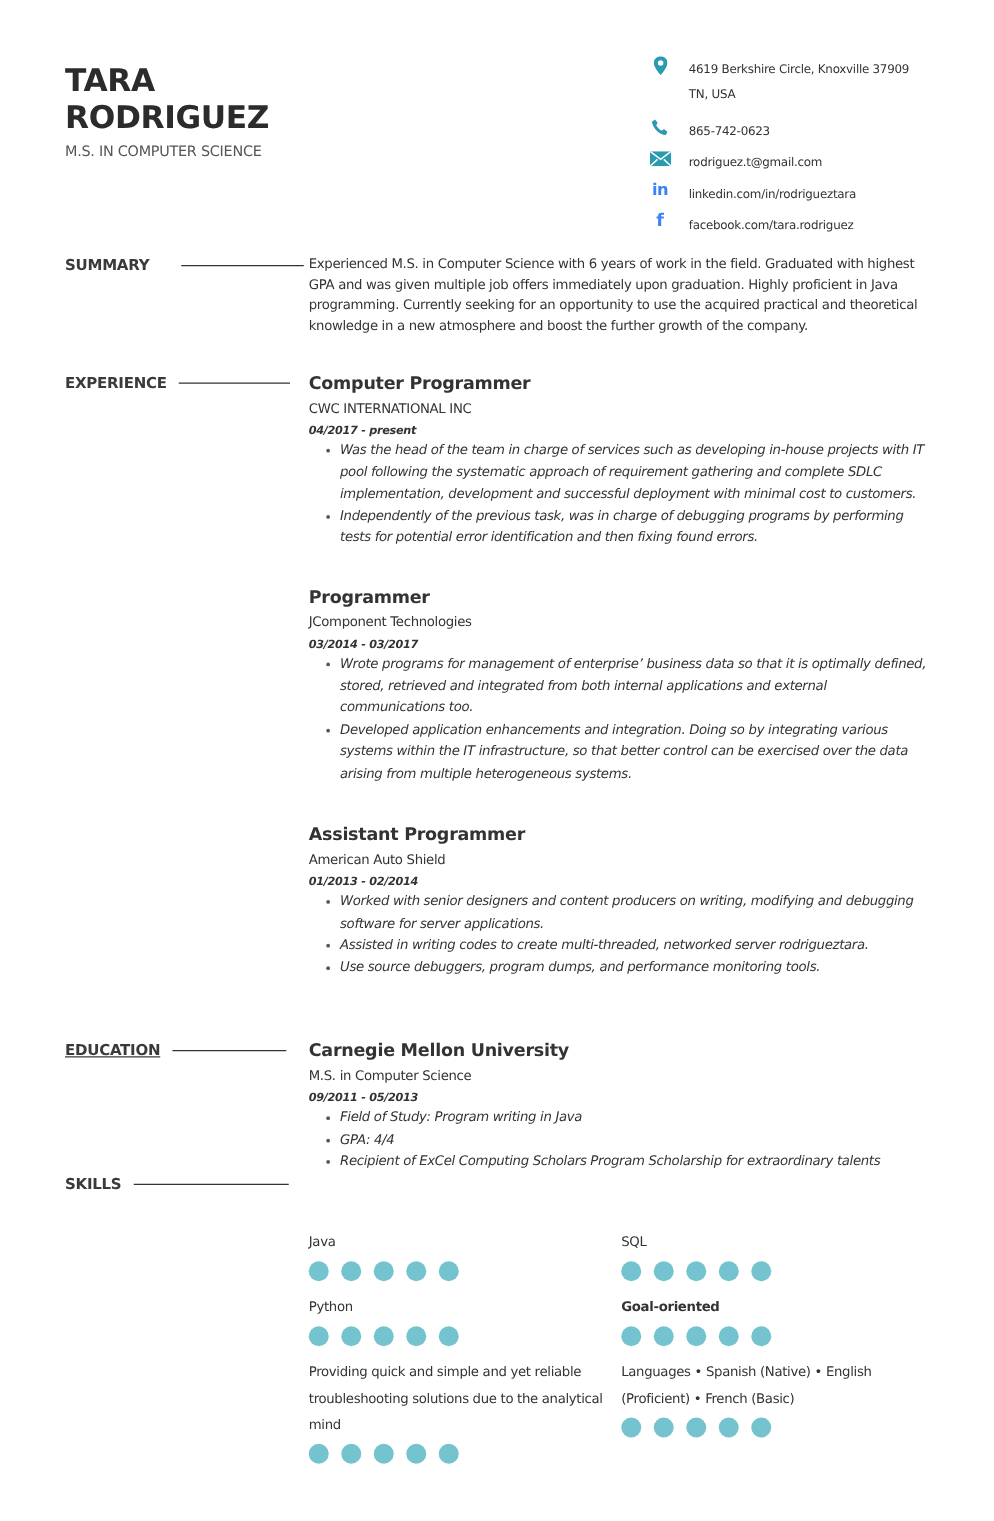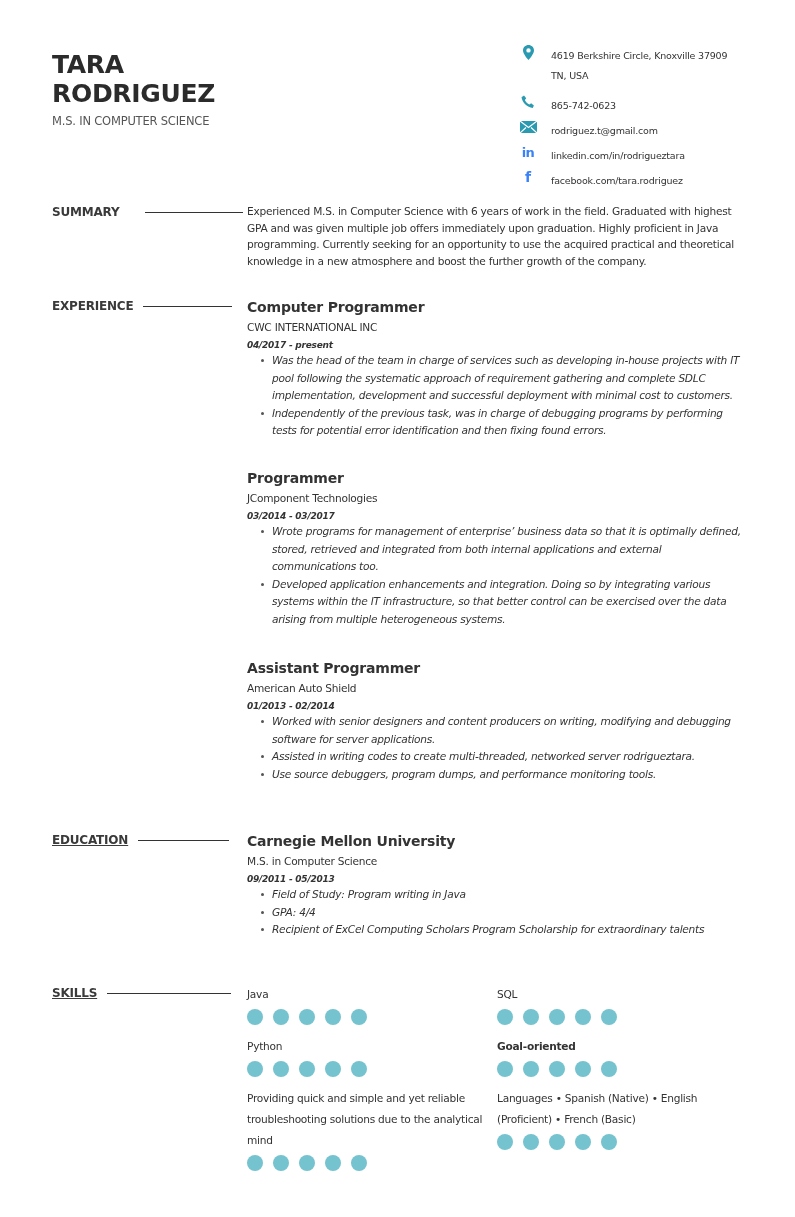--- a/index.html
+++ b/index.html
@@ -174,21 +174,21 @@
     <div class="job-title">Carnegie Mellon University</div>
     <div class="company">M.S. in Computer Science</div>
     <div class="dates">09/2011 - 05/2013</div>
     <ul class="bullets">
       <li>Field of Study: Program writing in Java</li>
       <li>GPA: 4/4</li>
       <li>Recipient of ExCel Computing Scholars Program Scholarship for extraordinary talents</li>
     </ul>
   </div>
 
-  <div class="sec-head" style="top:986px;text-decoration:underline;">
+  <div class="sec-head" style="top:940px;">
     <span>SKILLS</span>
     <span class="rule" style="width:124px;"></span>
   </div>
 
   <div class="skill" style="left:247px; top:984px;">
     <div>Java</div>
     <div class="dots">
       <span class="dot"></span>
         <span class="dot"></span>
         <span class="dot"></span>

